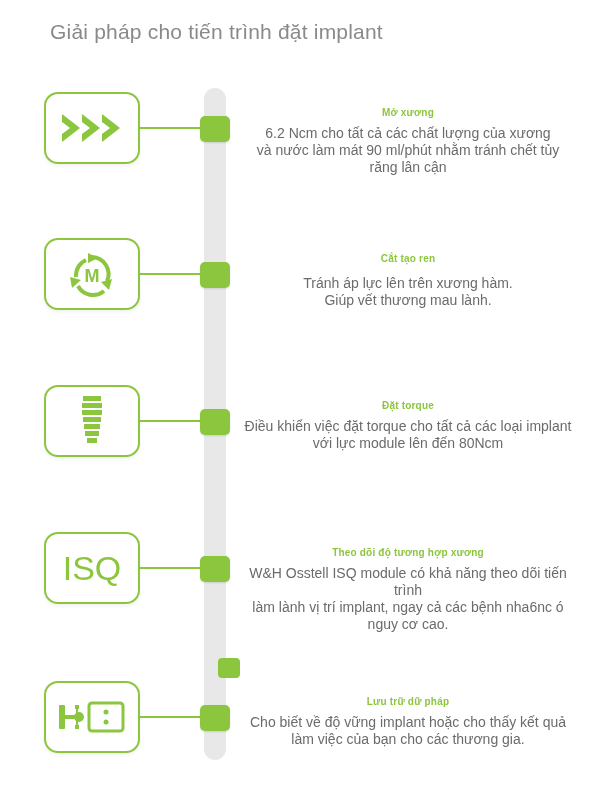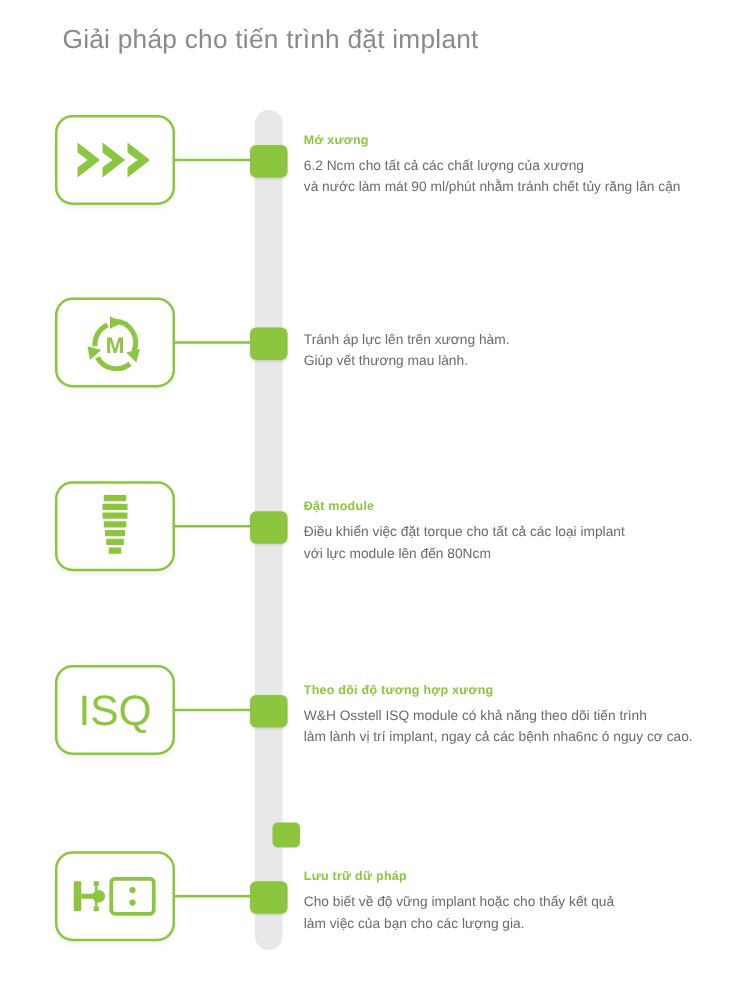--- a/index.html
+++ b/index.html
@@ -13,20 +13,21 @@
     font-family: "Liberation Sans", sans-serif;
     color: #4d4d4d;
     overflow: hidden;
     position: relative;
   }
 
   .page {
     position: relative;
     width: 600px;
     height: 791px;
+    text-align: center;
   }
 
   .page-title {
     position: absolute;
     left: 50px;
     top: 20px;
     font-size: 21px;
     font-weight: 400;
     color: #8a8a8a;
     letter-spacing: 0.2px;
@@ -98,21 +99,21 @@
   .step-title {
     color: #8cc63e;
     font-size: 10px;
     font-weight: 700;
     margin: 0 0 7px 0;
     letter-spacing: 0.2px;
   }
 
   .step-line {
     color: #6b6b6b;
-    font-size: 11px;
+    font-size: 14px;
     line-height: 17px;
     margin: 0;
   }
 
   
   .extra-node {
     position: absolute;
     left: 218px;
     top: 658px;
     width: 22px;
@@ -168,20 +169,21 @@
             <polygon points="46,29 43,40 35,32"></polygon>
             <polygon points="6,38 4,27 15,30"></polygon>
           </g>
           <text x="26" y="32" text-anchor="middle" font-family="Liberation Sans, sans-serif" font-size="18" font-weight="700" fill="#8cc63e">M</text>
         </svg>
       </span>
     </div>
     <div class="connector"></div>
     <div class="node"></div>
     <div class="content">
+      <p class="step-title">Cắt tạo ren</p>
       <p class="step-line" style="margin-top:11px;">Tránh áp lực lên trên xương hàm.</p>
       <p class="step-line">Giúp vết thương mau lành.</p>
     </div>
   </div>
 
   <div class="step" style="top:385px;">
     <div class="icon-box">
       <span>
         <svg class="icon-svg" width="34" height="54" viewBox="0 0 34 54">
           <g fill="#8cc63e">
@@ -192,21 +194,21 @@
             <rect x="9" y="30" width="16" height="5"></rect>
             <rect x="10" y="37" width="14" height="5"></rect>
             <rect x="12" y="44" width="10" height="5"></rect>
           </g>
         </svg>
       </span>
     </div>
     <div class="connector"></div>
     <div class="node"></div>
     <div class="content">
-      <p class="step-title">Đặt module</p>
+      <p class="step-title">Đặt torque</p>
       <p class="step-line">Điều khiển việc đặt torque cho tất cả các loại implant</p>
       <p class="step-line">với lực module lên đến 80Ncm</p>
     </div>
   </div>
 
   <div class="step" style="top:532px;">
     <div class="icon-box">
       <span>
         <svg class="icon-svg" width="80" height="44" viewBox="0 0 80 44">
           <text x="40" y="34" text-anchor="middle" font-family="Liberation Sans, sans-serif" font-size="34" fill="#8cc63e">ISQ</text>
@@ -238,17 +240,17 @@
             <circle cx="49" cy="23" r="2.5"></circle>
           </g>
         </svg>
       </span>
     </div>
     <div class="connector"></div>
     <div class="node"></div>
     <div class="content">
       <p class="step-title">Lưu trữ dữ pháp</p>
       <p class="step-line">Cho biết về độ vững implant hoặc cho thấy kết quả</p>
-      <p class="step-line">làm việc của bạn cho các lượng gia.</p>
+      <p class="step-line">làm việc của bạn cho các thương gia.</p>
     </div>
   </div>
 
 </div>
 
 </body></html>

